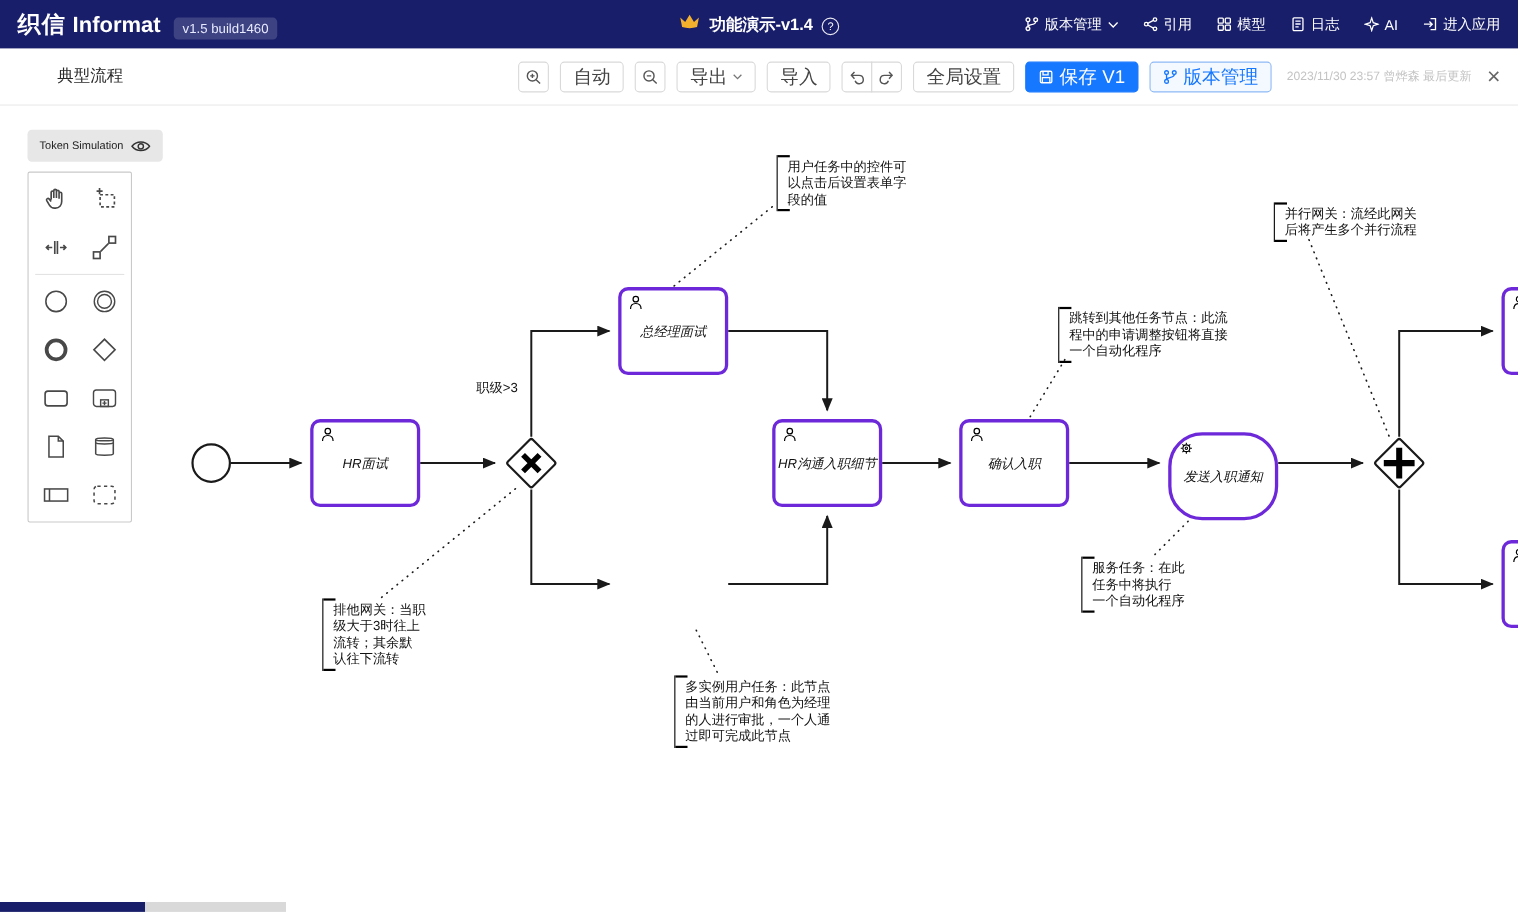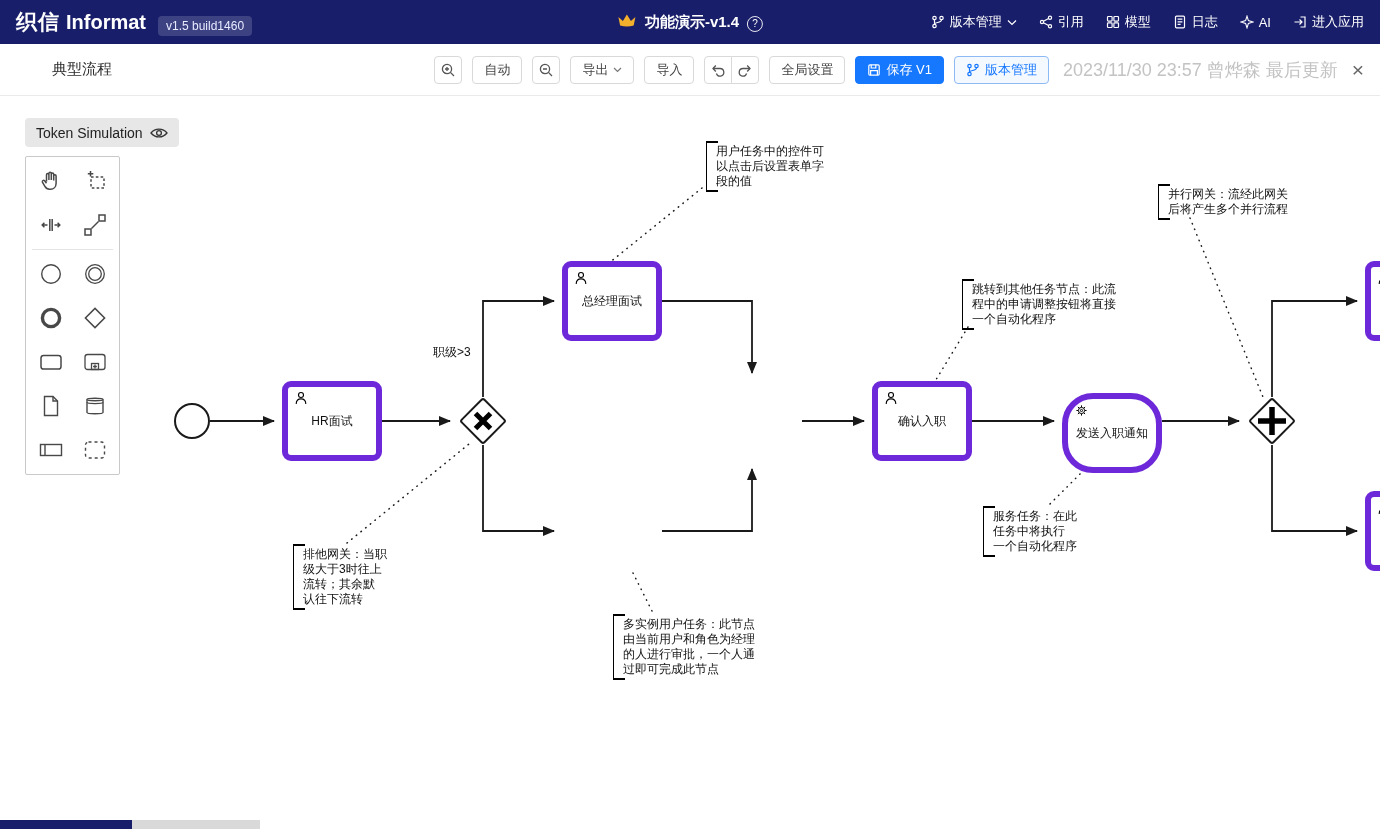--- a/index.html
+++ b/index.html
@@ -17,43 +17,43 @@
   .doc-title { font-size:15px; font-weight:bold; }
   .help-circle { width:16px; height:16px; border:1.2px solid rgba(255,255,255,0.9); border-radius:50%; font-size:10px; display:flex; align-items:center; justify-content:center; cursor:pointer; }
   .tb-right { margin-left:auto; display:flex; align-items:center; gap:22px; }
   .nav-item { display:flex; align-items:center; gap:5px; font-size:13px; cursor:pointer; white-space:nowrap; }
   .nav-item svg { display:block; }
 
   
   .toolbar { height:52px; background:#fff; border-bottom:1px solid #eaeaea; display:flex; align-items:center; padding:0 16px; gap:12px; }
   .page-title { font-size:15px; color:#2b2b2b;margin-left:36px; }
   .tb-actions { margin-left:auto; display:flex; align-items:center; gap:10px; }
-  .btn { height:28px; display:inline-flex; align-items:center; justify-content:center; gap:5px; padding:0 11px; background:#fff; border:1px solid #d9d9d9; border-radius:4px; font-size:13px; color:#444; cursor:pointer; white-space:nowrap; }
+  .btn { height:28px; display:inline-flex; align-items:center; justify-content:center; gap:5px; padding:0 11px; background:#fff; border:1px solid #d9d9d9; border-radius:4px; font-size:17px; color:#444; cursor:pointer; white-space:nowrap; }
   .icon-btn { width:28px; padding:0; }
   .btn-group { display:flex; }
   .btn-group .btn { border-radius:0; margin-left:-1px; }
   .btn-group .btn:first-child { border-radius:4px 0 0 4px; margin-left:0; }
   .btn-group .btn:last-child { border-radius:0 4px 4px 0; }
   .btn-primary { background:#1677ff; border-color:#1677ff; color:#fff; }
   .btn-blue-outline { background:#f4f9ff; border-color:#8db9f5; color:#1677ff; }
-  .last-updated { font-size:18px; color:#c3c3c3; margin-left:4px; white-space:nowrap; }
+  .last-updated { font-size:11px; color:#c3c3c3; margin-left:4px; white-space:nowrap; }
   .close-x { font-size:21px; color:#666; cursor:pointer; line-height:1; margin-left:4px; }
 
   
   .canvas { position:absolute; left:0; top:97px; width:1380px; height:732px; background:#fff; overflow:hidden; }
-  .token-sim { position:absolute; left:25px; top:21px; height:29px; background:#e7e7e7; border-radius:4px; display:flex; align-items:center; gap:7px; padding:0 11px; font-size:14px; color:#222; cursor:pointer; }
+  .token-sim { position:absolute; left:25px; top:21px; height:29px; background:#e7e7e7; border-radius:4px; display:flex; align-items:center; gap:7px; padding:0 11px; font-size:10px; color:#222; cursor:pointer; }
 
   .palette { position:absolute; left:25px; top:59px; width:95px; background:#fff; border:1px solid #c9c9c9; border-radius:2px; padding:2px; }
   .palette-grid { display:grid; grid-template-columns:44px 44px; justify-content:center; }
   .palette-entry { width:44px; height:44px; display:flex; align-items:center; justify-content:center; cursor:pointer; }
   .palette-sep { border-top:1px solid #e3e3e3; margin:2px 4px; }
 
   .edges { position:absolute; inset:0; }
 
-  .task { position:absolute; width:100px; height:80px; background:#fff; border:6px solid #6d28d9; border-radius:9px; display:flex; align-items:center; justify-content:center; font-size:12px; color:#111; text-align:center; cursor:pointer; }
+  .task { position:absolute; width:100px; height:80px; background:#fff; border:3px solid #6d28d9; border-radius:9px; display:flex; align-items:center; justify-content:center; font-size:12px; color:#111; text-align:center; cursor:pointer;font-style:italic; }
   .task .node-icon { position:absolute; top:4px; left:6px; }
   .mi-marker { position:absolute; bottom:5px; left:50%; transform:translateX(-50%); display:flex; gap:2.5px; }
   .mi-marker i { display:block; width:2px; height:10px; background:#000; }
 
   .event-start { position:absolute; width:36px; height:36px; border:2px solid #1a1a1a; border-radius:50%; background:#fff; cursor:pointer; }
 
   .gateway { position:absolute; width:50px; height:50px; cursor:pointer; }
   .gateway .diamond { position:absolute; left:8px; top:8px; width:34px; height:34px; background:#fff; border:2px solid #1a1a1a; border-radius:3px; transform:rotate(45deg); }
   .gateway svg { position:absolute; inset:0; }
 
@@ -338,20 +338,27 @@
 
   <div class="task" style="left:562px; top:164px;">
     <svg class="node-icon" width="14" height="14" viewBox="0 0 14 14" fill="none" stroke="#000" stroke-width="1.1">
         <circle cx="7" cy="4" r="2.5"></circle>
         <path d="M2.2,13 c0,-3.6 2.2,-5.1 4.8,-5.1 c2.6,0 4.8,1.5 4.8,5.1"></path>
       </svg>
     <span>总经理面试</span>
   </div>
 
 
+  <div class="task" style="left:702px; top:284px;">
+    <svg class="node-icon" width="14" height="14" viewBox="0 0 14 14" fill="none" stroke="#000" stroke-width="1.1">
+        <circle cx="7" cy="4" r="2.5"></circle>
+        <path d="M2.2,13 c0,-3.6 2.2,-5.1 4.8,-5.1 c2.6,0 4.8,1.5 4.8,5.1"></path>
+      </svg>
+    <span>HR沟通入职细节</span>
+  </div>
 
   <div class="task" style="left:872px; top:284px;">
     <svg class="node-icon" width="14" height="14" viewBox="0 0 14 14" fill="none" stroke="#000" stroke-width="1.1">
         <circle cx="7" cy="4" r="2.5"></circle>
         <path d="M2.2,13 c0,-3.6 2.2,-5.1 4.8,-5.1 c2.6,0 4.8,1.5 4.8,5.1"></path>
       </svg>
     <span>确认入职</span>
   </div>
 
   <div class="task" style="left:1062px; top:296px;border-radius:31px;">

